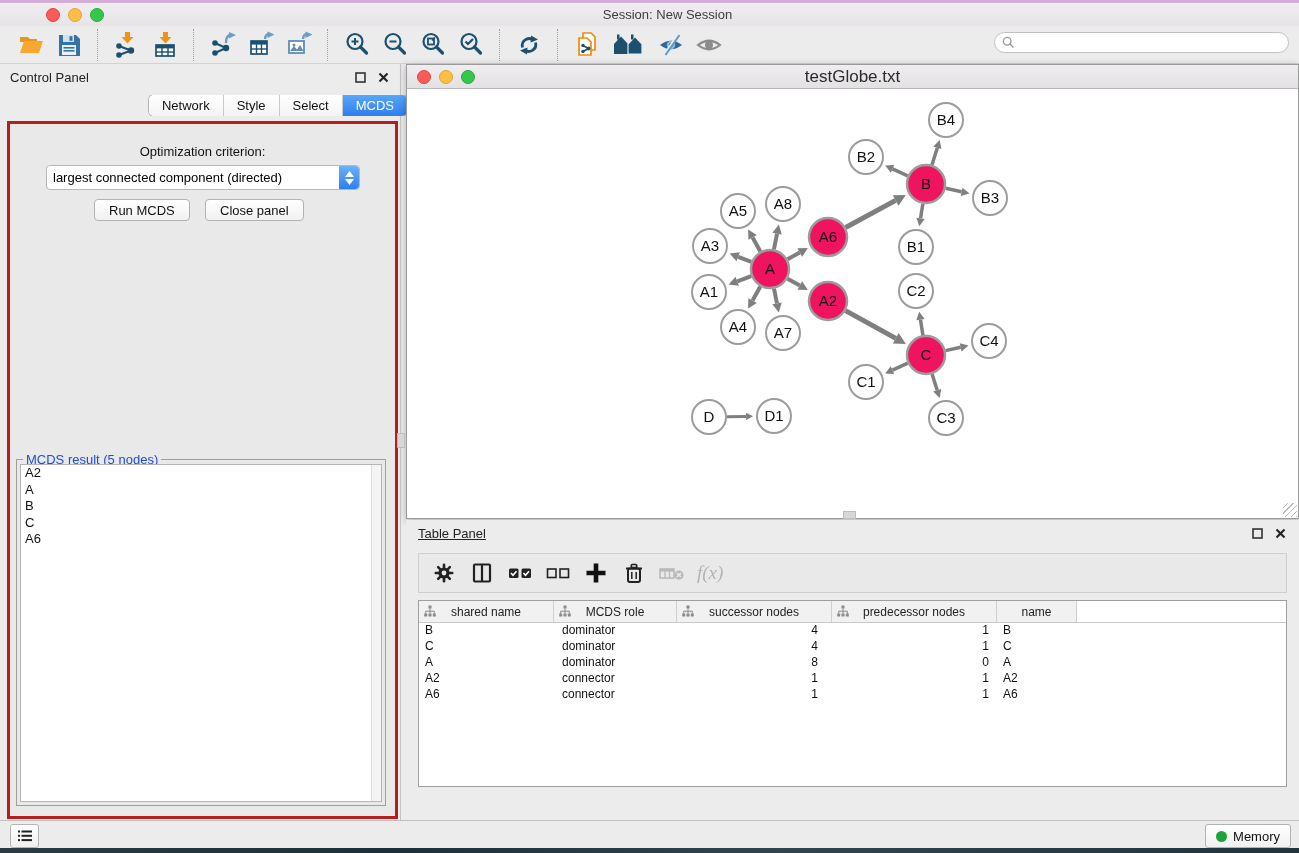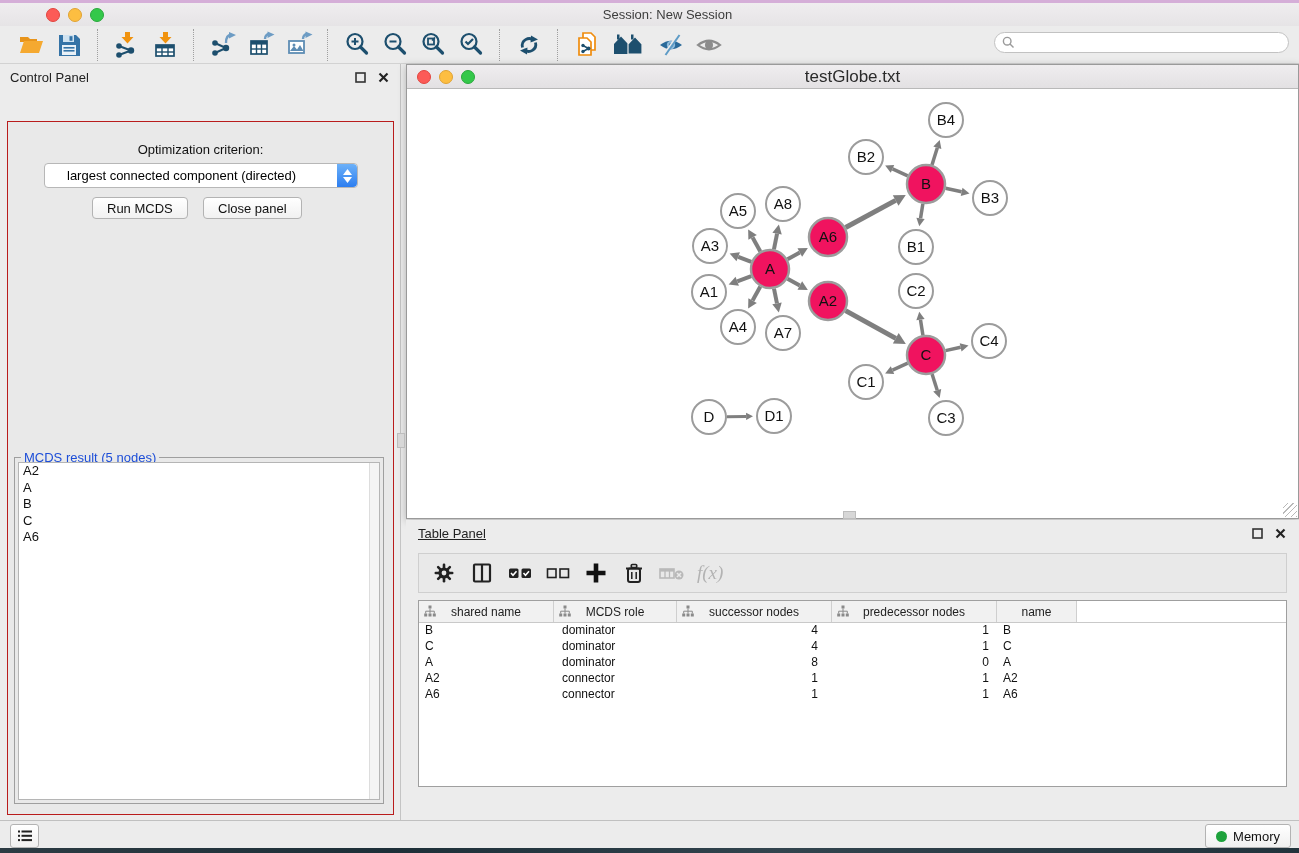--- a/index.html
+++ b/index.html
@@ -22,24 +22,24 @@
   
   #control-panel{left:0;top:64px;width:400px;height:756px;background:#ececec;border-right:1px solid #c4c4c4;}
   .panel-head{height:27px;display:flex;align-items:center;font-size:13px;color:#222;padding:0 10px;}
   .panel-head .spacer{flex:1;}
   .wicon{width:14px;height:14px;margin-left:9px;display:flex;align-items:center;justify-content:center;}
   #cp-tabs{position:absolute;left:0;top:30px;width:100%;display:flex;justify-content:center;}
   .seg{display:inline-flex;border-radius:5px;overflow:hidden;box-shadow:0 0 0 1px #b5b5b5;background:#fff;}
   .seg-tab{padding:3px 13px;font-size:13px;color:#111;background:linear-gradient(#fff,#f4f4f4);border-right:1px solid #c9c9c9;cursor:default;}
   .seg-tab:last-child{border-right:none;}
   .seg-tab.active{background:linear-gradient(#59a7fb,#2d7ef0);color:#fff;}
-  #cp-content{position:absolute;left:7px;top:57px;width:385px;height:692px;background:#e9e9e9;border:1px solid #b91c1c;}
+  #cp-content{position:absolute;left:7px;top:57px;width:385px;height:692px;background:#e9e9e9;border:3px solid #b91c1c;}
   #opt-label{position:absolute;left:0;top:20px;width:100%;text-align:center;font-size:13px;color:#111;}
   #criterion-select{position:absolute;left:36px;top:41px;width:312px;height:23px;background:#fff;border:1px solid #b7b7b7;border-radius:4px;display:flex;align-items:center;font-size:13px;}
-  #criterion-select .val{padding-left:22px;flex:1;}
+  #criterion-select .val{padding-left:6px;flex:1;}
   #criterion-select .stepper{width:20px;height:23px;border-radius:0 4px 4px 0;background:linear-gradient(#6cb1f9,#2d7ef0);display:flex;flex-direction:column;align-items:center;justify-content:center;gap:2px;}
   .btn{position:absolute;height:22px;background:linear-gradient(#ffffff,#f1f1f1);border:1px solid #b3b3b3;border-radius:4px;font-size:13px;color:#111;display:flex;align-items:center;justify-content:center;padding:0 14px;box-sizing:border-box;cursor:default;}
   #run-btn{left:84px;top:75px;}
   #closep-btn{left:195px;top:75px;}
   #mcds-fieldset{position:absolute;left:6px;top:335px;width:368px;height:345px;border:1px solid #9f9f9f;}
   #mcds-legend{position:absolute;left:6px;top:-8px;background:#e9e9e9;padding:0 3px;font-size:13px;color:#1d4ed8;}
   #mcds-list{position:absolute;left:3px;top:4px;right:3px;bottom:3px;background:#fff;border:1px solid #b5b5b5;overflow:hidden;}
   .result-item{font-size:13px;color:#111;padding:1px 0 1px 4px;line-height:14.5px;}
   #mcds-scroll{position:absolute;right:0;top:0;width:9px;bottom:0;background:#f4f4f4;border-left:1px solid #ddd;}
   
@@ -250,20 +250,28 @@
           <rect x="1" y="1" width="9" height="9" fill="none" stroke="#333" stroke-width="1.6"></rect>
         </svg>
       </span>
     <span class="wicon">
         <svg width="11" height="11">
           <line x1="1.5" y1="1.5" x2="9.5" y2="9.5" stroke="#222" stroke-width="2.2"></line>
           <line x1="9.5" y1="1.5" x2="1.5" y2="9.5" stroke="#222" stroke-width="2.2"></line>
         </svg>
       </span>
   </div>
+  <div id="cp-tabs" class="seg" style="position:absolute;left:78px;top:31px;box-shadow:none;background:transparent;">
+      <div class="seg">
+        <div class="seg-tab">Network</div>
+        <div class="seg-tab">Style</div>
+        <div class="seg-tab">Select</div>
+        <div class="seg-tab active">MCDS</div>
+      </div>
+    </div>
   <div id="cp-content">
     <div id="opt-label">Optimization criterion:</div>
     <div id="criterion-select">
       <span class="val">largest connected component (directed)</span>
       <span class="stepper">
         <svg width="9" height="6">
             <polygon points="4.5,0 9,6 0,6" fill="#fff"></polygon>
           </svg>
         <svg width="9" height="6">
             <polygon points="0,0 9,0 4.5,6" fill="#fff"></polygon>

